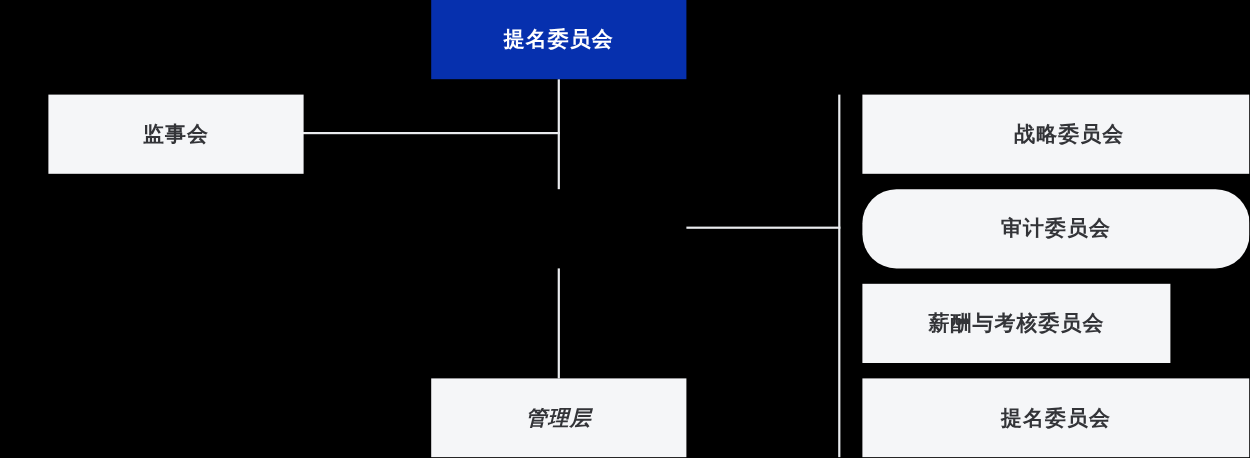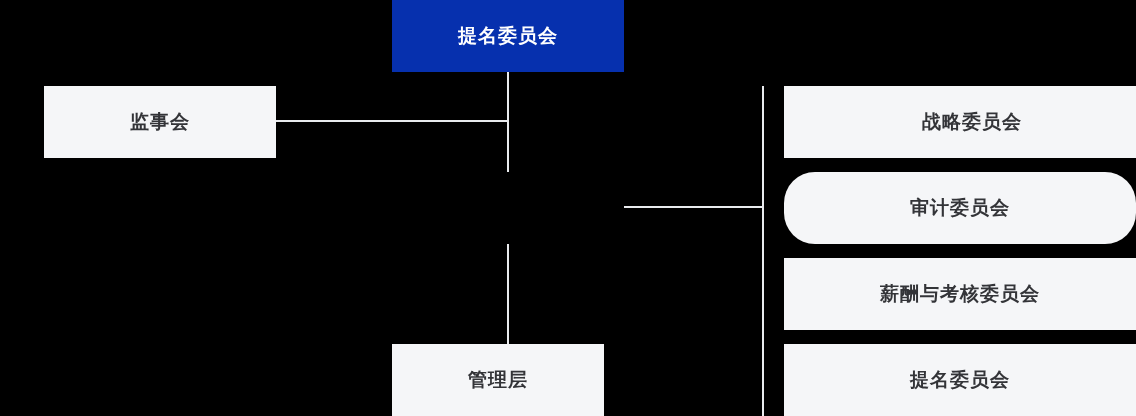--- a/index.html
+++ b/index.html
@@ -35,24 +35,24 @@
     position: absolute;
     background: var(--connector, #e9ebee);
   }
   .connector.h { height: 2px; }
   .connector.v { width: 2px; }
 
   
   #node-shareholders { left: 392px; top: 0;     width: 232px; height: 72px; }
   #node-supervisory  { left: 0;     top: 86px;  width: 232px; height: 72px; margin-left: 44px; }
   #node-board        { left: 392px; top: 172px; width: 232px; height: 72px; }
-  #node-management   { left: 392px; top: 344px; width: 212px; height: 72px; }
+  #node-management   { left: 392px; top: 344px; width: 232px; height: 72px; font-style: italic; }
   #node-strategy     { left: 784px; top: 86px;  width: 352px; height: 72px; padding-left: 24px; }
   #node-audit        { left: 784px; top: 172px; width: 352px; height: 72px; border-radius: 31px; }
-  #node-remuneration { left: 784px; top: 258px; width: 352px; height: 72px; }
+  #node-remuneration { left: 784px; top: 258px; width: 280px; height: 72px; }
   #node-nomination   { left: 784px; top: 344px; width: 352px; height: 72px; }
 
   
   #line-shareholders-board { left: 507px; top: 72px;  height: 100px; }
   #line-board-management   { left: 507px; top: 244px; height: 100px; }
   #line-supervisory        { left: 232px; top: 120px; width: 277px; }
   #line-board-committees   { left: 624px; top: 206px; width: 140px; }
   #line-committees-trunk   { left: 762px; top: 86px;  height: 330px; }
 </style>
 </head>

